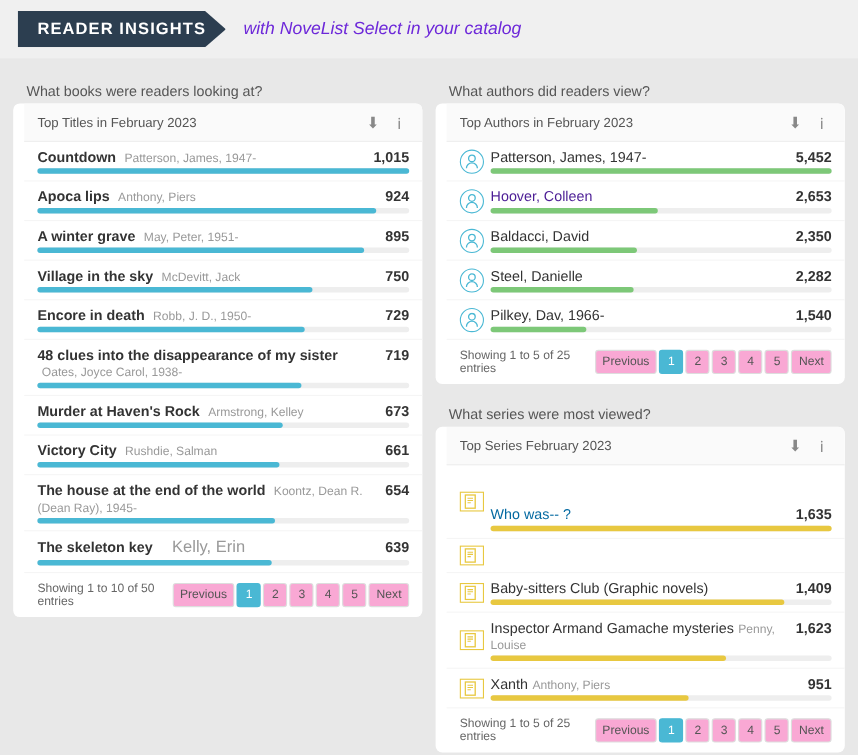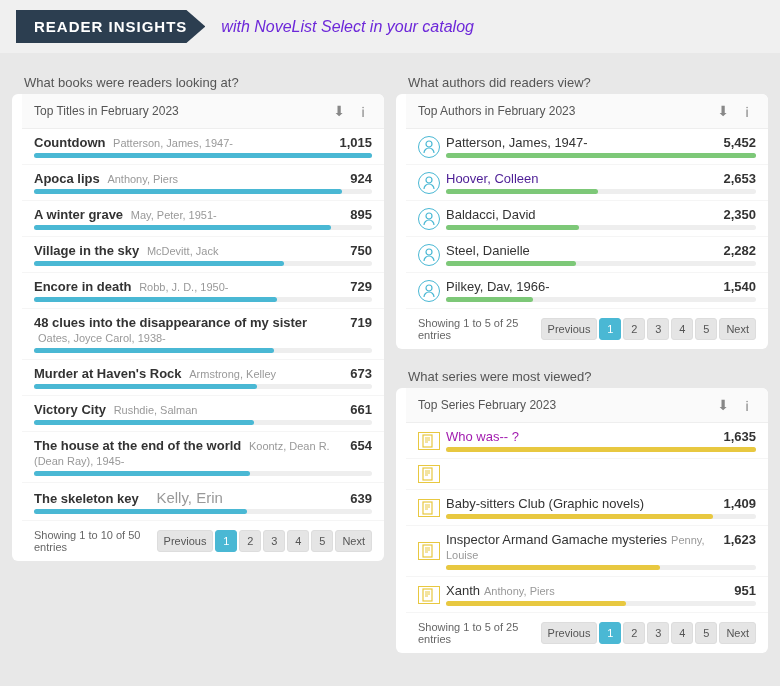--- a/index.html
+++ b/index.html
@@ -176,21 +176,21 @@
       gap: 2px;
     }
     .page-btn {
       width: 22px;
       height: 22px;
       display: flex;
       align-items: center;
       justify-content: center;
       font-size: 11px;
       border: 1px solid #ddd;
-      background: #e5e5e5;
+      background: #f9a8d4;
       cursor: pointer;
       border-radius: 3px;
       color: #555;
     }
     .page-btn.active {
       background: #4ab8d4;
       color: white;
       border-color: #4ab8d4;
     }
     .page-btn.text {
@@ -490,21 +490,21 @@
     <div class="series-icon">
       <svg width="14" height="14" viewBox="0 0 14 14" fill="none">
         <rect x="1" y="1" width="9" height="12" stroke="#e8c840" stroke-width="1.2"></rect>
         <line x1="3" y1="4" x2="8" y2="4" stroke="#e8c840" stroke-width="1"></line>
         <line x1="3" y1="6" x2="8" y2="6" stroke="#e8c840" stroke-width="1"></line>
         <line x1="3" y1="8" x2="6" y2="8" stroke="#e8c840" stroke-width="1"></line>
       </svg>
     </div>
     <div class="author-info">
       <div class="author-name-line">
-        <span style="font-size:13px;color:#a21caf;">Who was-- ?</span>
+        <span style="font-size:13px;color:#0369a1;margin-top:31px;">Who was-- ?</span>
         <span style="font-weight:bold;font-size:13px;margin-left:8px;">1,635</span>
       </div>
       <div class="bar-container">
         <div class="bar-fill-yellow" style="width:100%"></div>
       </div>
     </div>
   </div>
           <div class="author-row">
     <div class="series-icon">
       <svg width="14" height="14" viewBox="0 0 14 14" fill="none">

